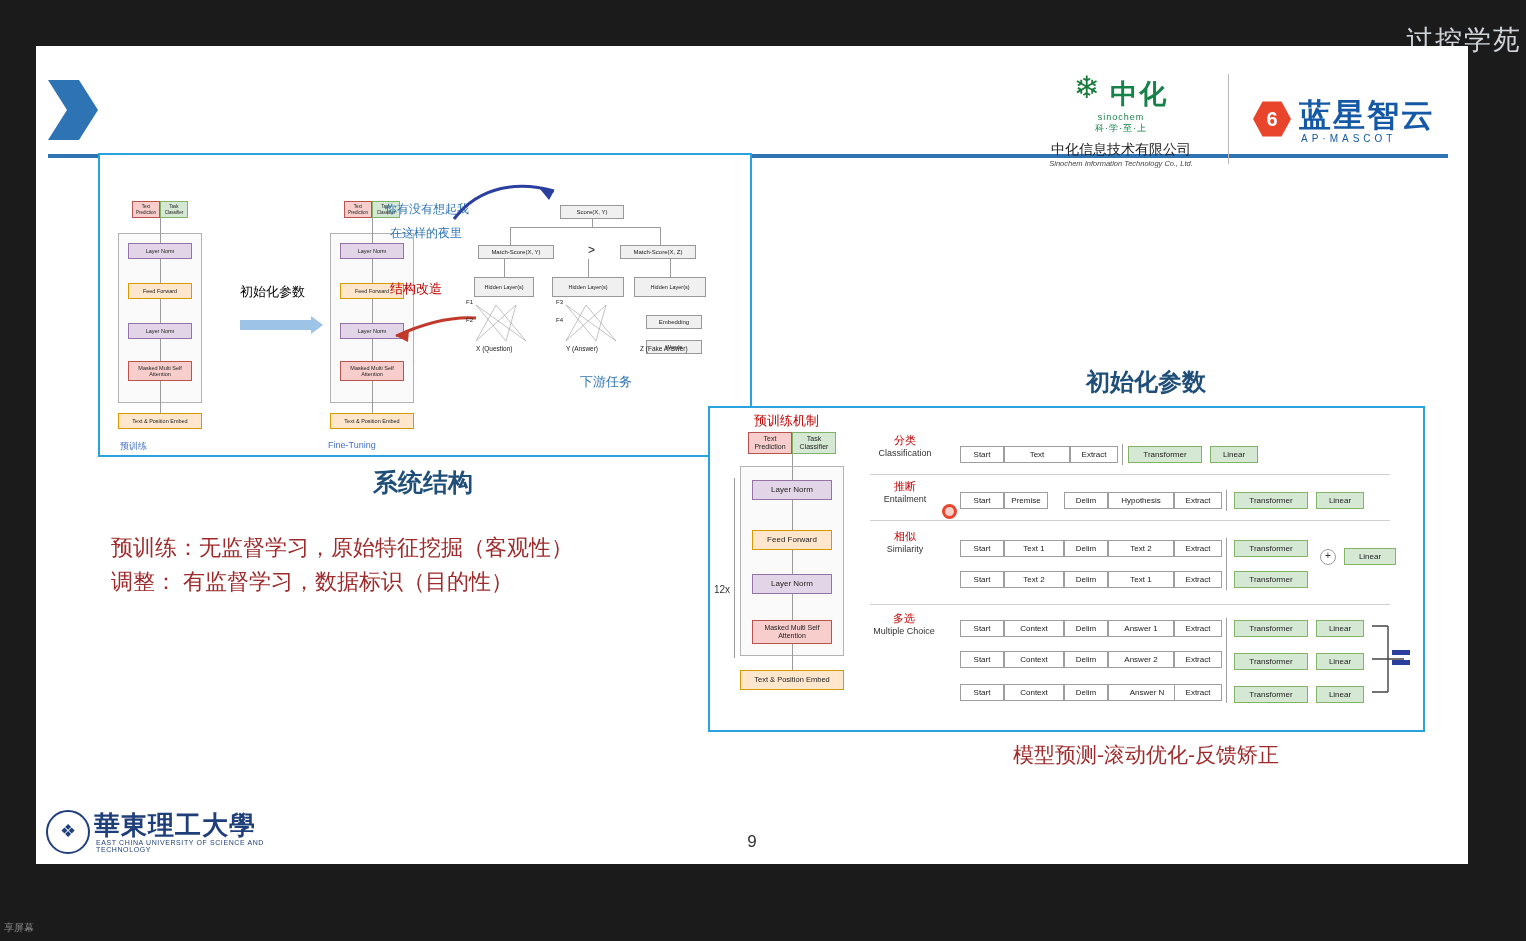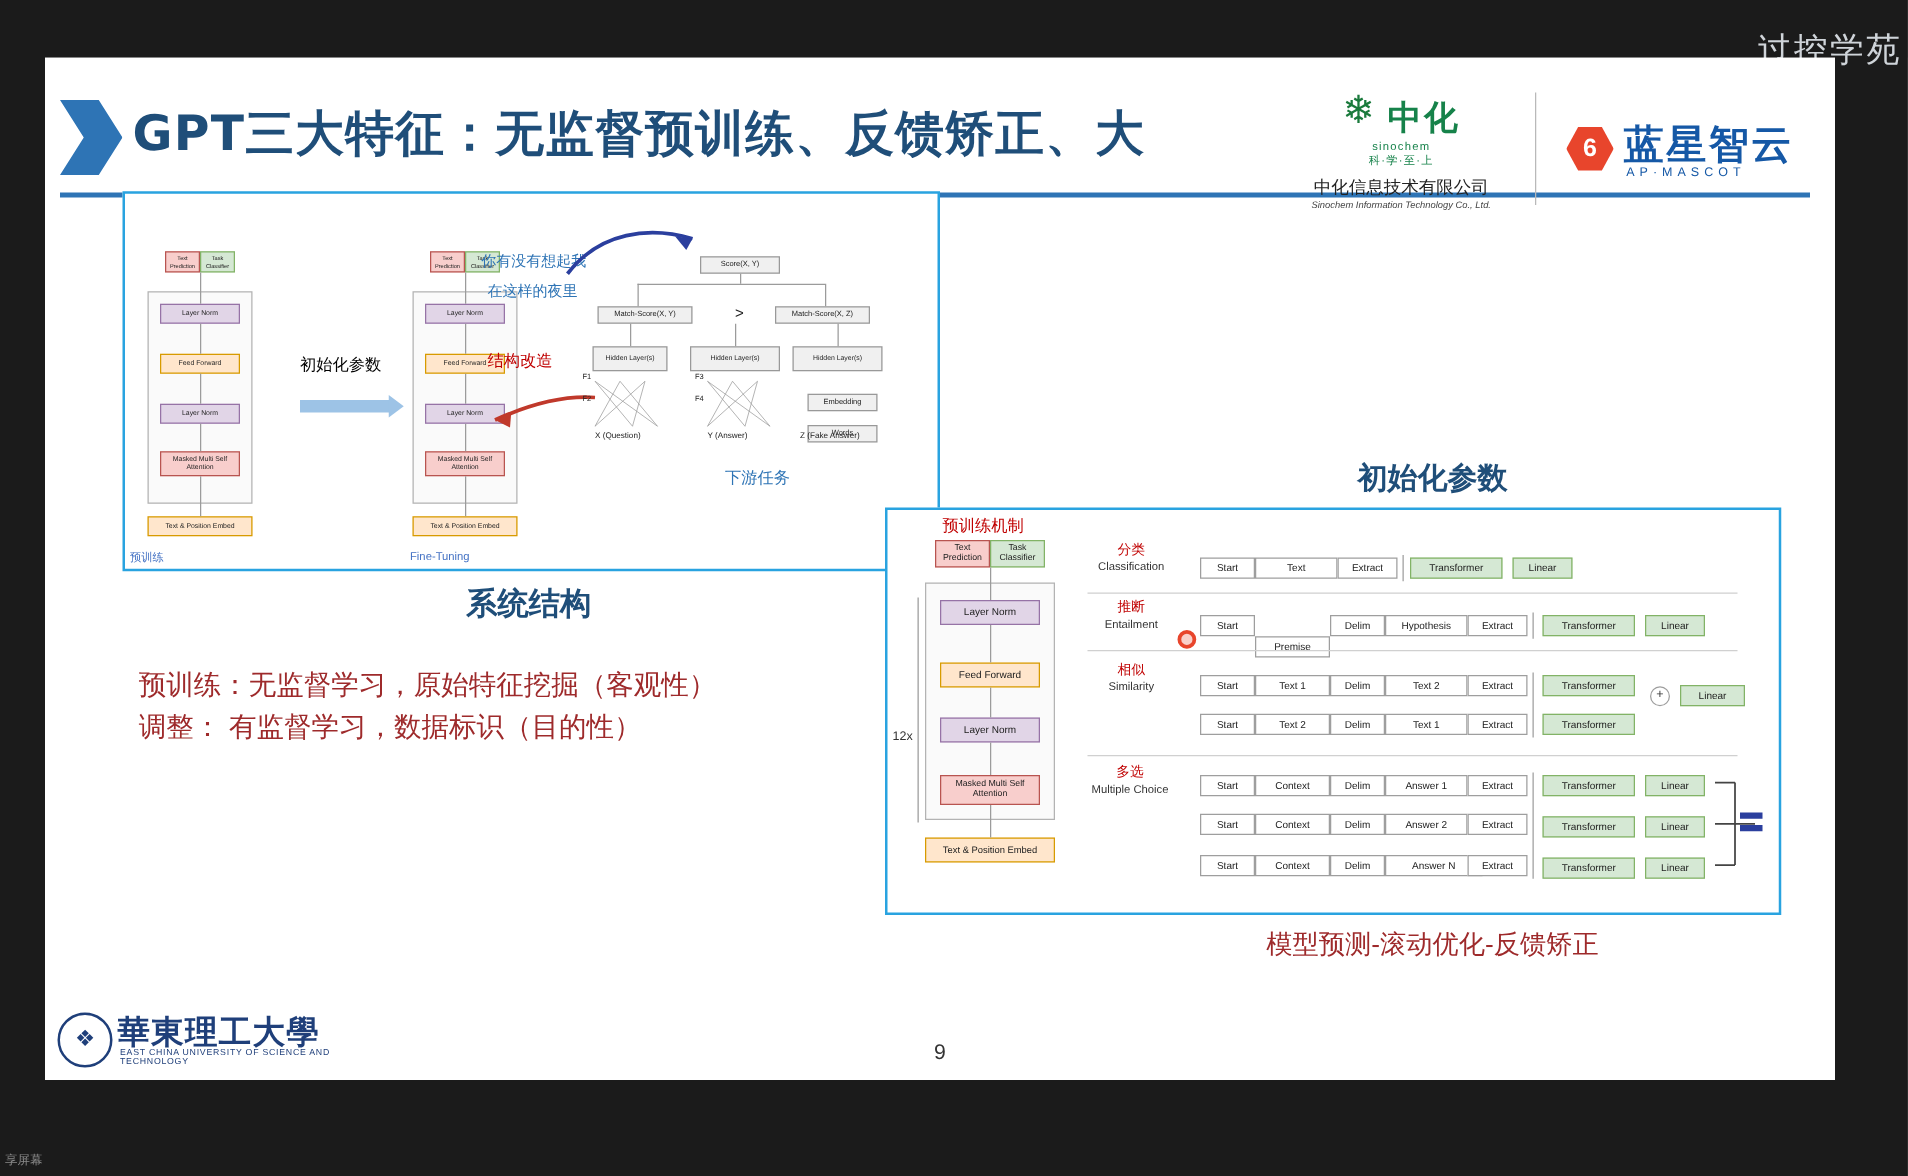--- a/index.html
+++ b/index.html
@@ -162,21 +162,20 @@
   <div class="leftbar"></div>
   <div class="rightbar"></div>
 
   <div class="watermark">过控学苑</div>
   <div class="share-note">享屏幕</div>
 
   <div class="slide">
 
     <div class="title-row">
       <div class="title-arrow"></div>
-      <div class="title-text">GPT三大特征：无监督预训练、反馈矫正、大</div>
       <div class="title-underline"></div>
 
       <div class="logo-sinochem">
         <div>
           <span class="mark">❄</span>
           <span class="cn">中化</span>
         </div>
         <div class="en">sinochem</div>
         <div class="en">科·学·至·上</div>
         <div class="sub1">中化信息技术有限公司</div>
@@ -204,21 +203,21 @@
       <div class="box b-orange" style="left:28px; top:128px; width:64px; height:16px;">Feed Forward</div>
       <div class="box b-purple" style="left:28px; top:168px; width:64px; height:16px;">Layer Norm</div>
       <div class="box b-pink" style="left:28px; top:206px; width:64px; height:20px;">Masked Multi
 Self Attention</div>
       <div class="box b-orange" style="left:18px; top:258px; width:84px; height:16px;">Text &amp; Position Embed</div>
       <div class="vline" style="left:60px; top:63px; height:25px;"></div>
       <div class="vline" style="left:60px; top:104px; height:24px;"></div>
       <div class="vline" style="left:60px; top:144px; height:24px;"></div>
       <div class="vline" style="left:60px; top:184px; height:22px;"></div>
       <div class="vline" style="left:60px; top:226px; height:32px;"></div>
-      <div class="lbl" style="left:4px; top:285px;text-align:right;">预训练</div>
+      <div class="lbl" style="left:20px; top:285px;text-align:right;">预训练</div>
 
       <div class="lbl" style="left:140px; top:128px; font-size:13px; color:#000;">初始化参数</div>
       <div class="arrow-blue" style="left:140px; top:165px; width:72px;"></div>
 
       <div class="box b-pink" style="left:244px; top:46px; width:28px; height:17px; font-size:4.5px;">Text
 Prediction</div>
       <div class="box b-green" style="left:272px; top:46px; width:28px; height:17px; font-size:4.5px;">Task
 Classifier</div>
       <div class="stack-frame" style="left:230px; top:78px; width:84px; height:170px;"></div>
       <div class="box b-purple" style="left:240px; top:88px; width:64px; height:16px;">Layer Norm</div>
@@ -319,21 +318,21 @@
       <div class="pipe" style="left:412px; top:36px; height:21px;"></div>
       <div class="tbox green" style="left:418px; top:38px; width:74px;">Transformer</div>
       <div class="tbox green" style="left:500px; top:38px; width:48px;">Linear</div>
       <div class="sep" style="left:160px; top:66px; width:520px;"></div>
 
       <div class="row-label" style="left:152px; top:72px; width:86px;">
         <span class="cn">推断</span>
         <span>Entailment</span>
       </div>
       <div class="tbox" style="left:250px; top:84px; width:44px;">Start</div>
-      <div class="tbox" style="left:294px; top:101px; width:60px;">Premise</div>
+      <div class="tbox" style="left:294px; top:84px; width:44px;">Premise</div>
       <div class="tbox" style="left:354px; top:84px; width:44px;">Delim</div>
       <div class="tbox" style="left:398px; top:84px; width:66px;">Hypothesis</div>
       <div class="tbox" style="left:464px; top:84px; width:48px;">Extract</div>
       <div class="pipe" style="left:516px; top:82px; height:21px;"></div>
       <div class="tbox green" style="left:524px; top:84px; width:74px;">Transformer</div>
       <div class="tbox green" style="left:606px; top:84px; width:48px;">Linear</div>
       <div class="red-dot" style="left:232px; top:96px;"></div>
       <div class="sep" style="left:160px; top:112px; width:520px;"></div>
 
       <div class="row-label" style="left:152px; top:122px; width:86px;">

